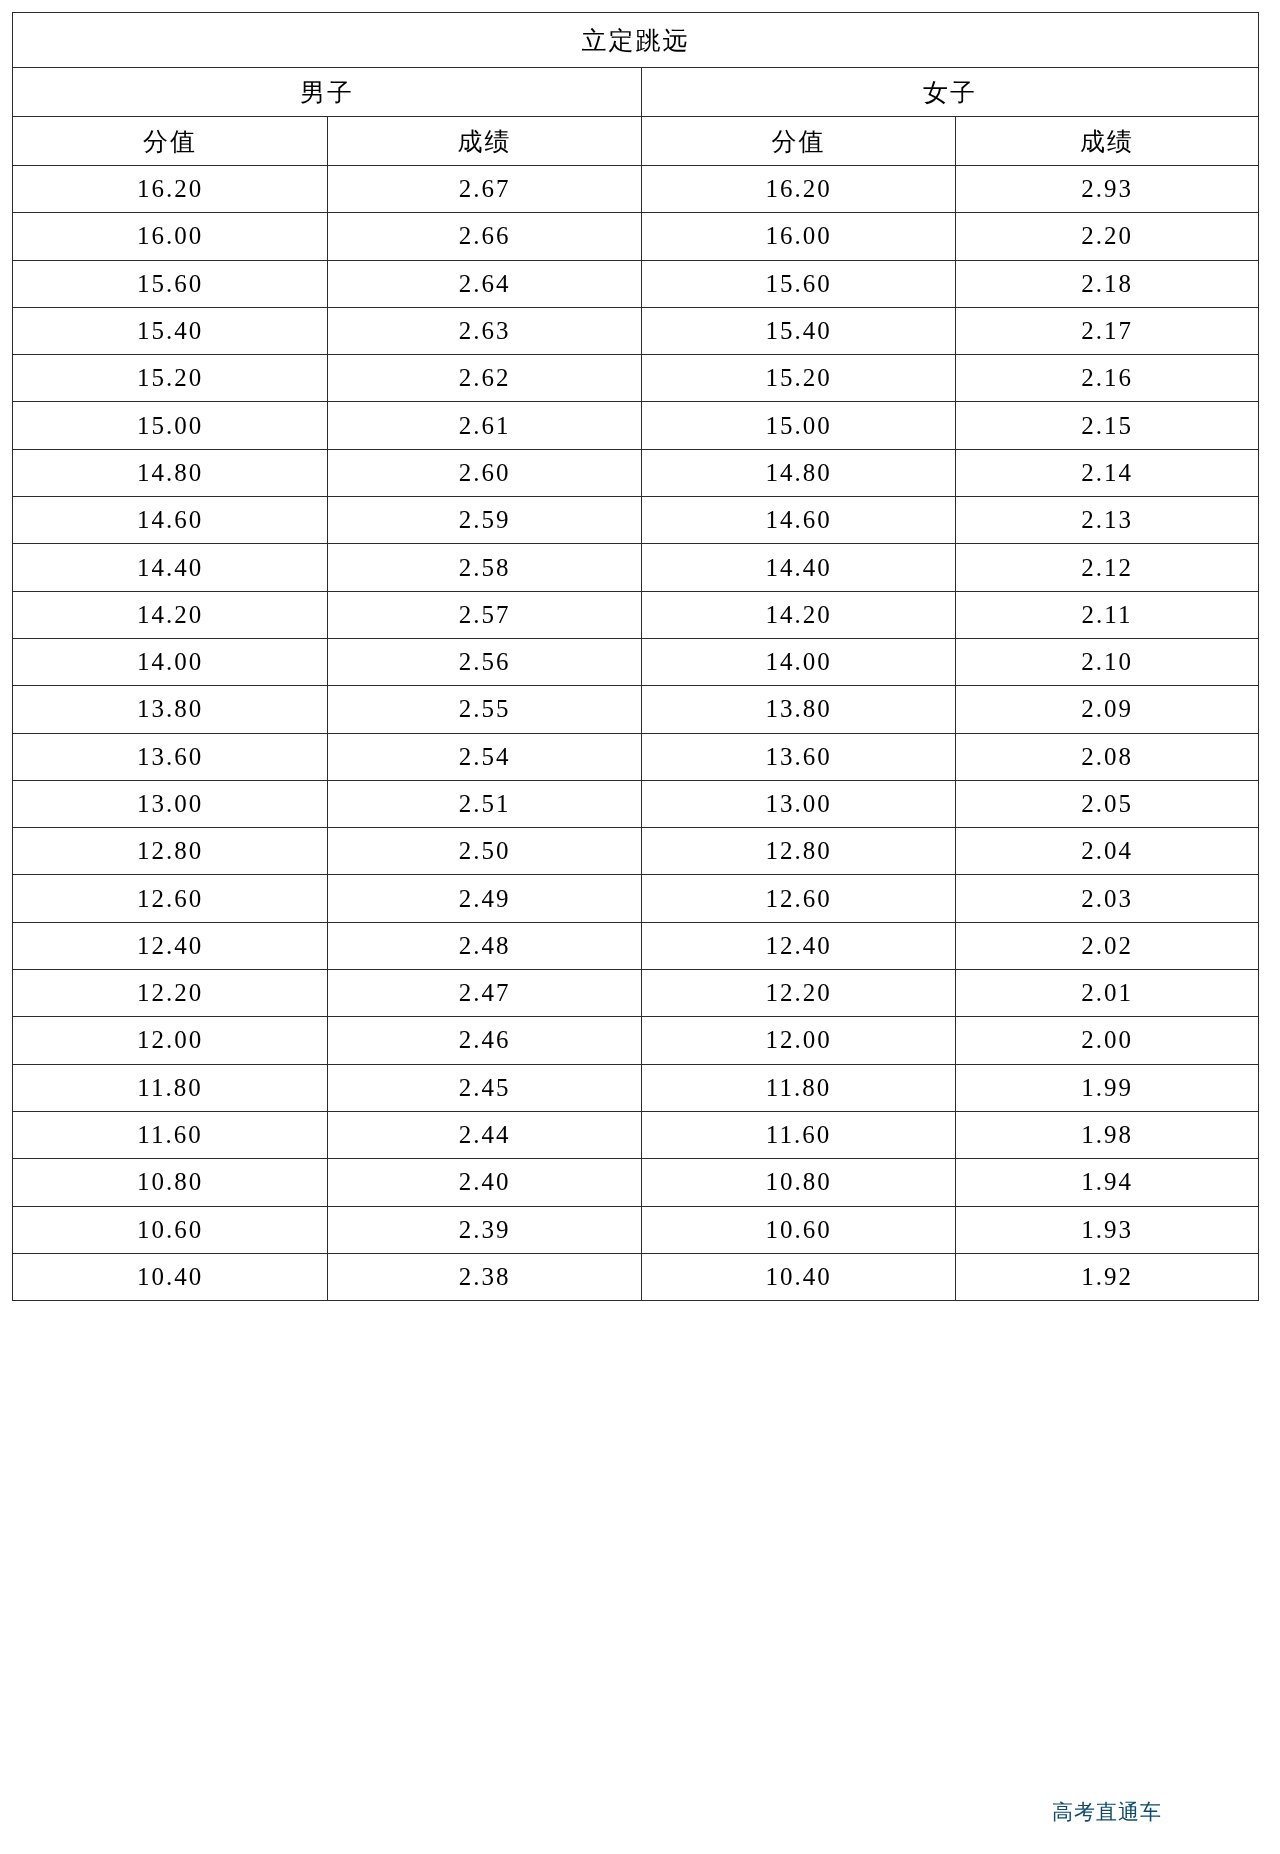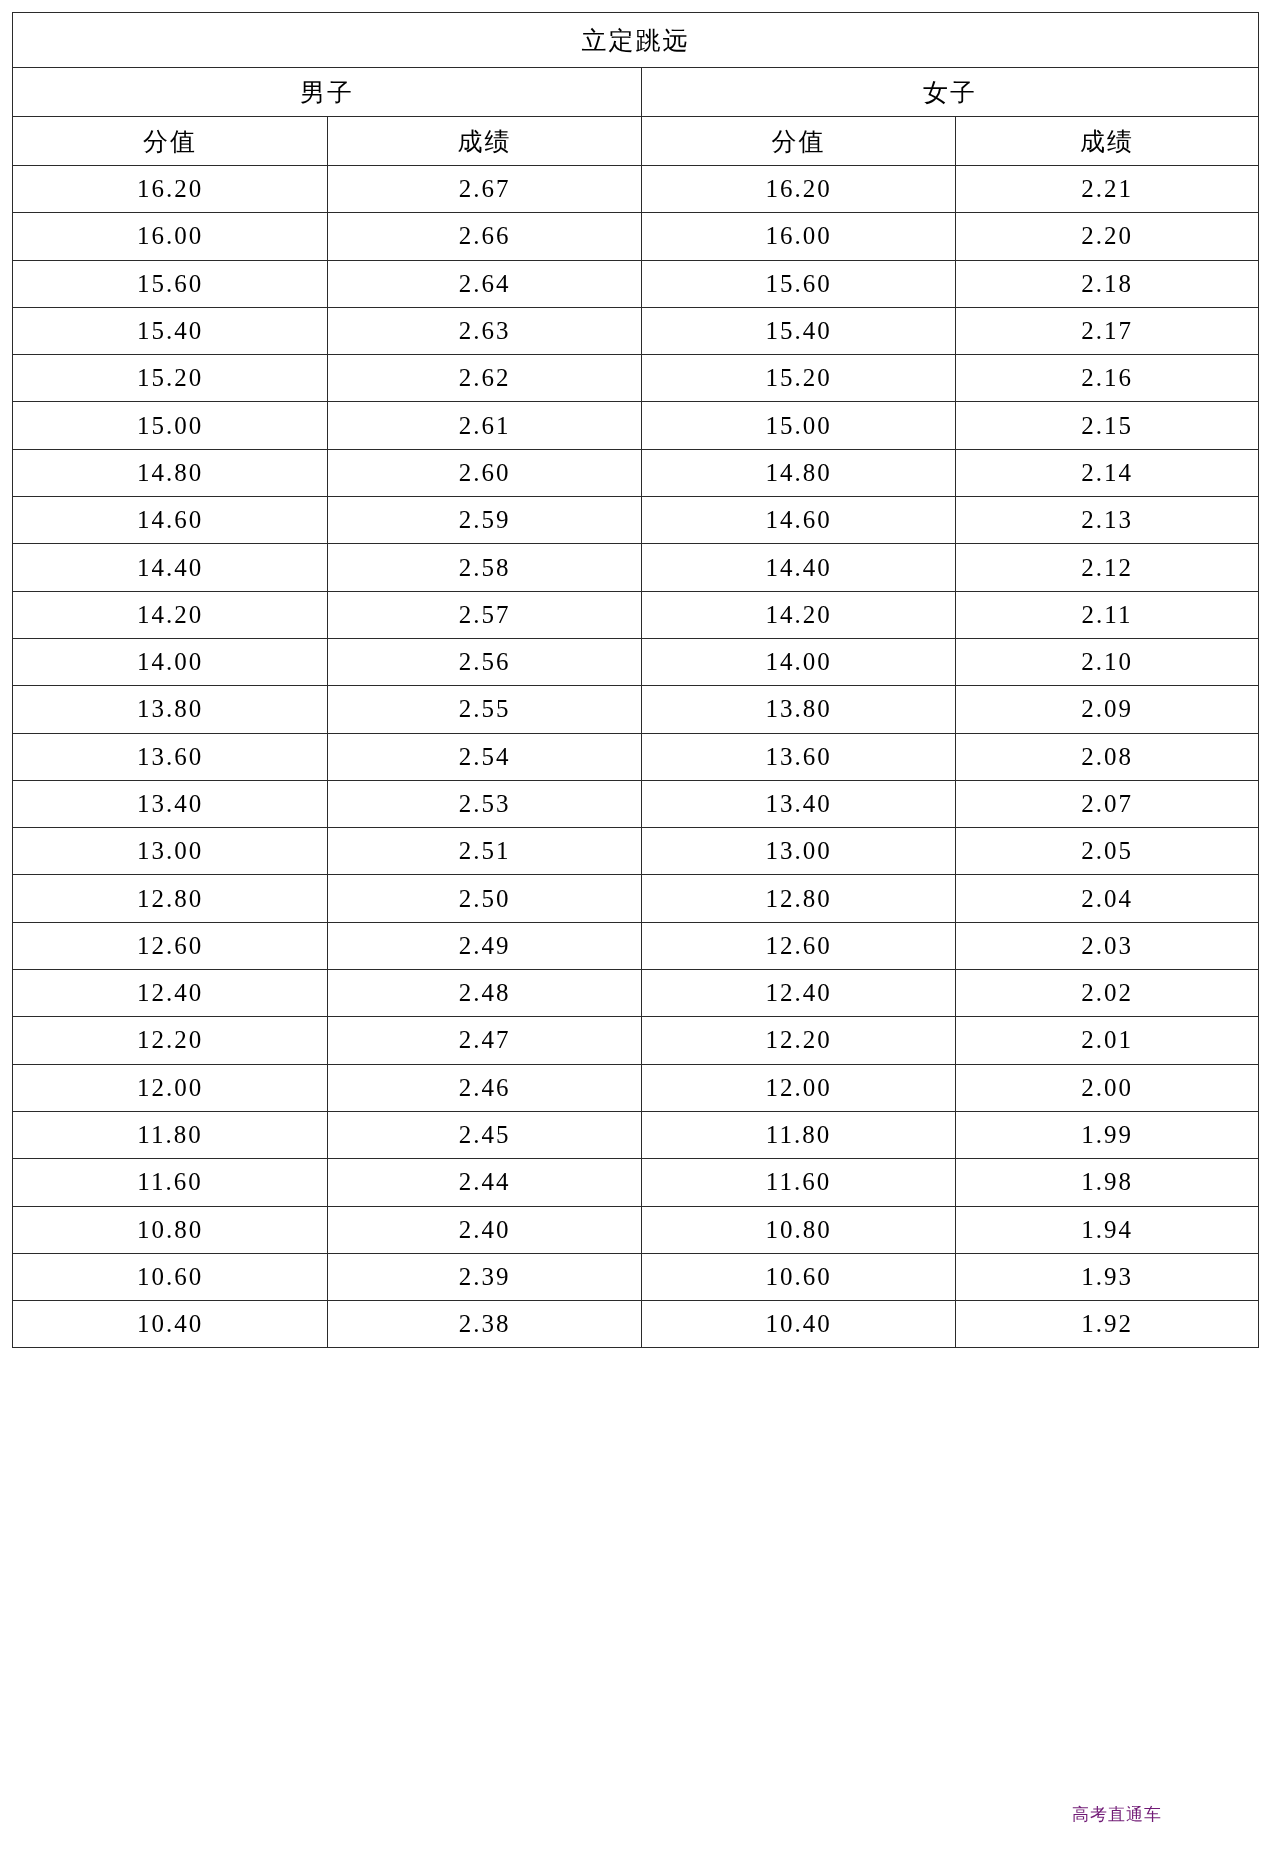--- a/index.html
+++ b/index.html
@@ -62,22 +62,22 @@
   }
   td.data-cell {
     height: 46.3px;
     font-size: 25px;
   }
   .watermark {
     position: absolute;
     right: 22px;
     bottom: 28px;
     font-family: "Liberation Sans", "DejaVu Sans", sans-serif;
-    font-size: 17px;
-    color: #701a75;
+    font-size: 21px;
+    color: #0c4a6e;
     letter-spacing: 1px;
     pointer-events: none;
     user-select: none;
   }
 </style>
 </head>
 <body>
 
 <div class="page">
 
@@ -100,21 +100,21 @@
         <td class="colhead-cell">分值</td>
         <td class="colhead-cell">成绩</td>
         <td class="colhead-cell">分值</td>
         <td class="colhead-cell">成绩</td>
       </tr>
 
     <tr>
           <td class="data-cell">16.20</td>
           <td class="data-cell">2.67</td>
           <td class="data-cell">16.20</td>
-          <td class="data-cell">2.21</td>
+          <td class="data-cell">2.93</td>
         </tr>
         <tr>
           <td class="data-cell">16.00</td>
           <td class="data-cell">2.66</td>
           <td class="data-cell">16.00</td>
           <td class="data-cell">2.20</td>
         </tr>
         <tr>
           <td class="data-cell">15.60</td>
           <td class="data-cell">2.64</td>
@@ -175,26 +175,20 @@
           <td class="data-cell">13.80</td>
           <td class="data-cell">2.09</td>
         </tr>
         <tr>
           <td class="data-cell">13.60</td>
           <td class="data-cell">2.54</td>
           <td class="data-cell">13.60</td>
           <td class="data-cell">2.08</td>
         </tr>
         <tr>
-          <td class="data-cell">13.40</td>
-          <td class="data-cell">2.53</td>
-          <td class="data-cell">13.40</td>
-          <td class="data-cell">2.07</td>
-        </tr>
-        <tr>
           <td class="data-cell">13.00</td>
           <td class="data-cell">2.51</td>
           <td class="data-cell">13.00</td>
           <td class="data-cell">2.05</td>
         </tr>
         <tr>
           <td class="data-cell">12.80</td>
           <td class="data-cell">2.50</td>
           <td class="data-cell">12.80</td>
           <td class="data-cell">2.04</td>

